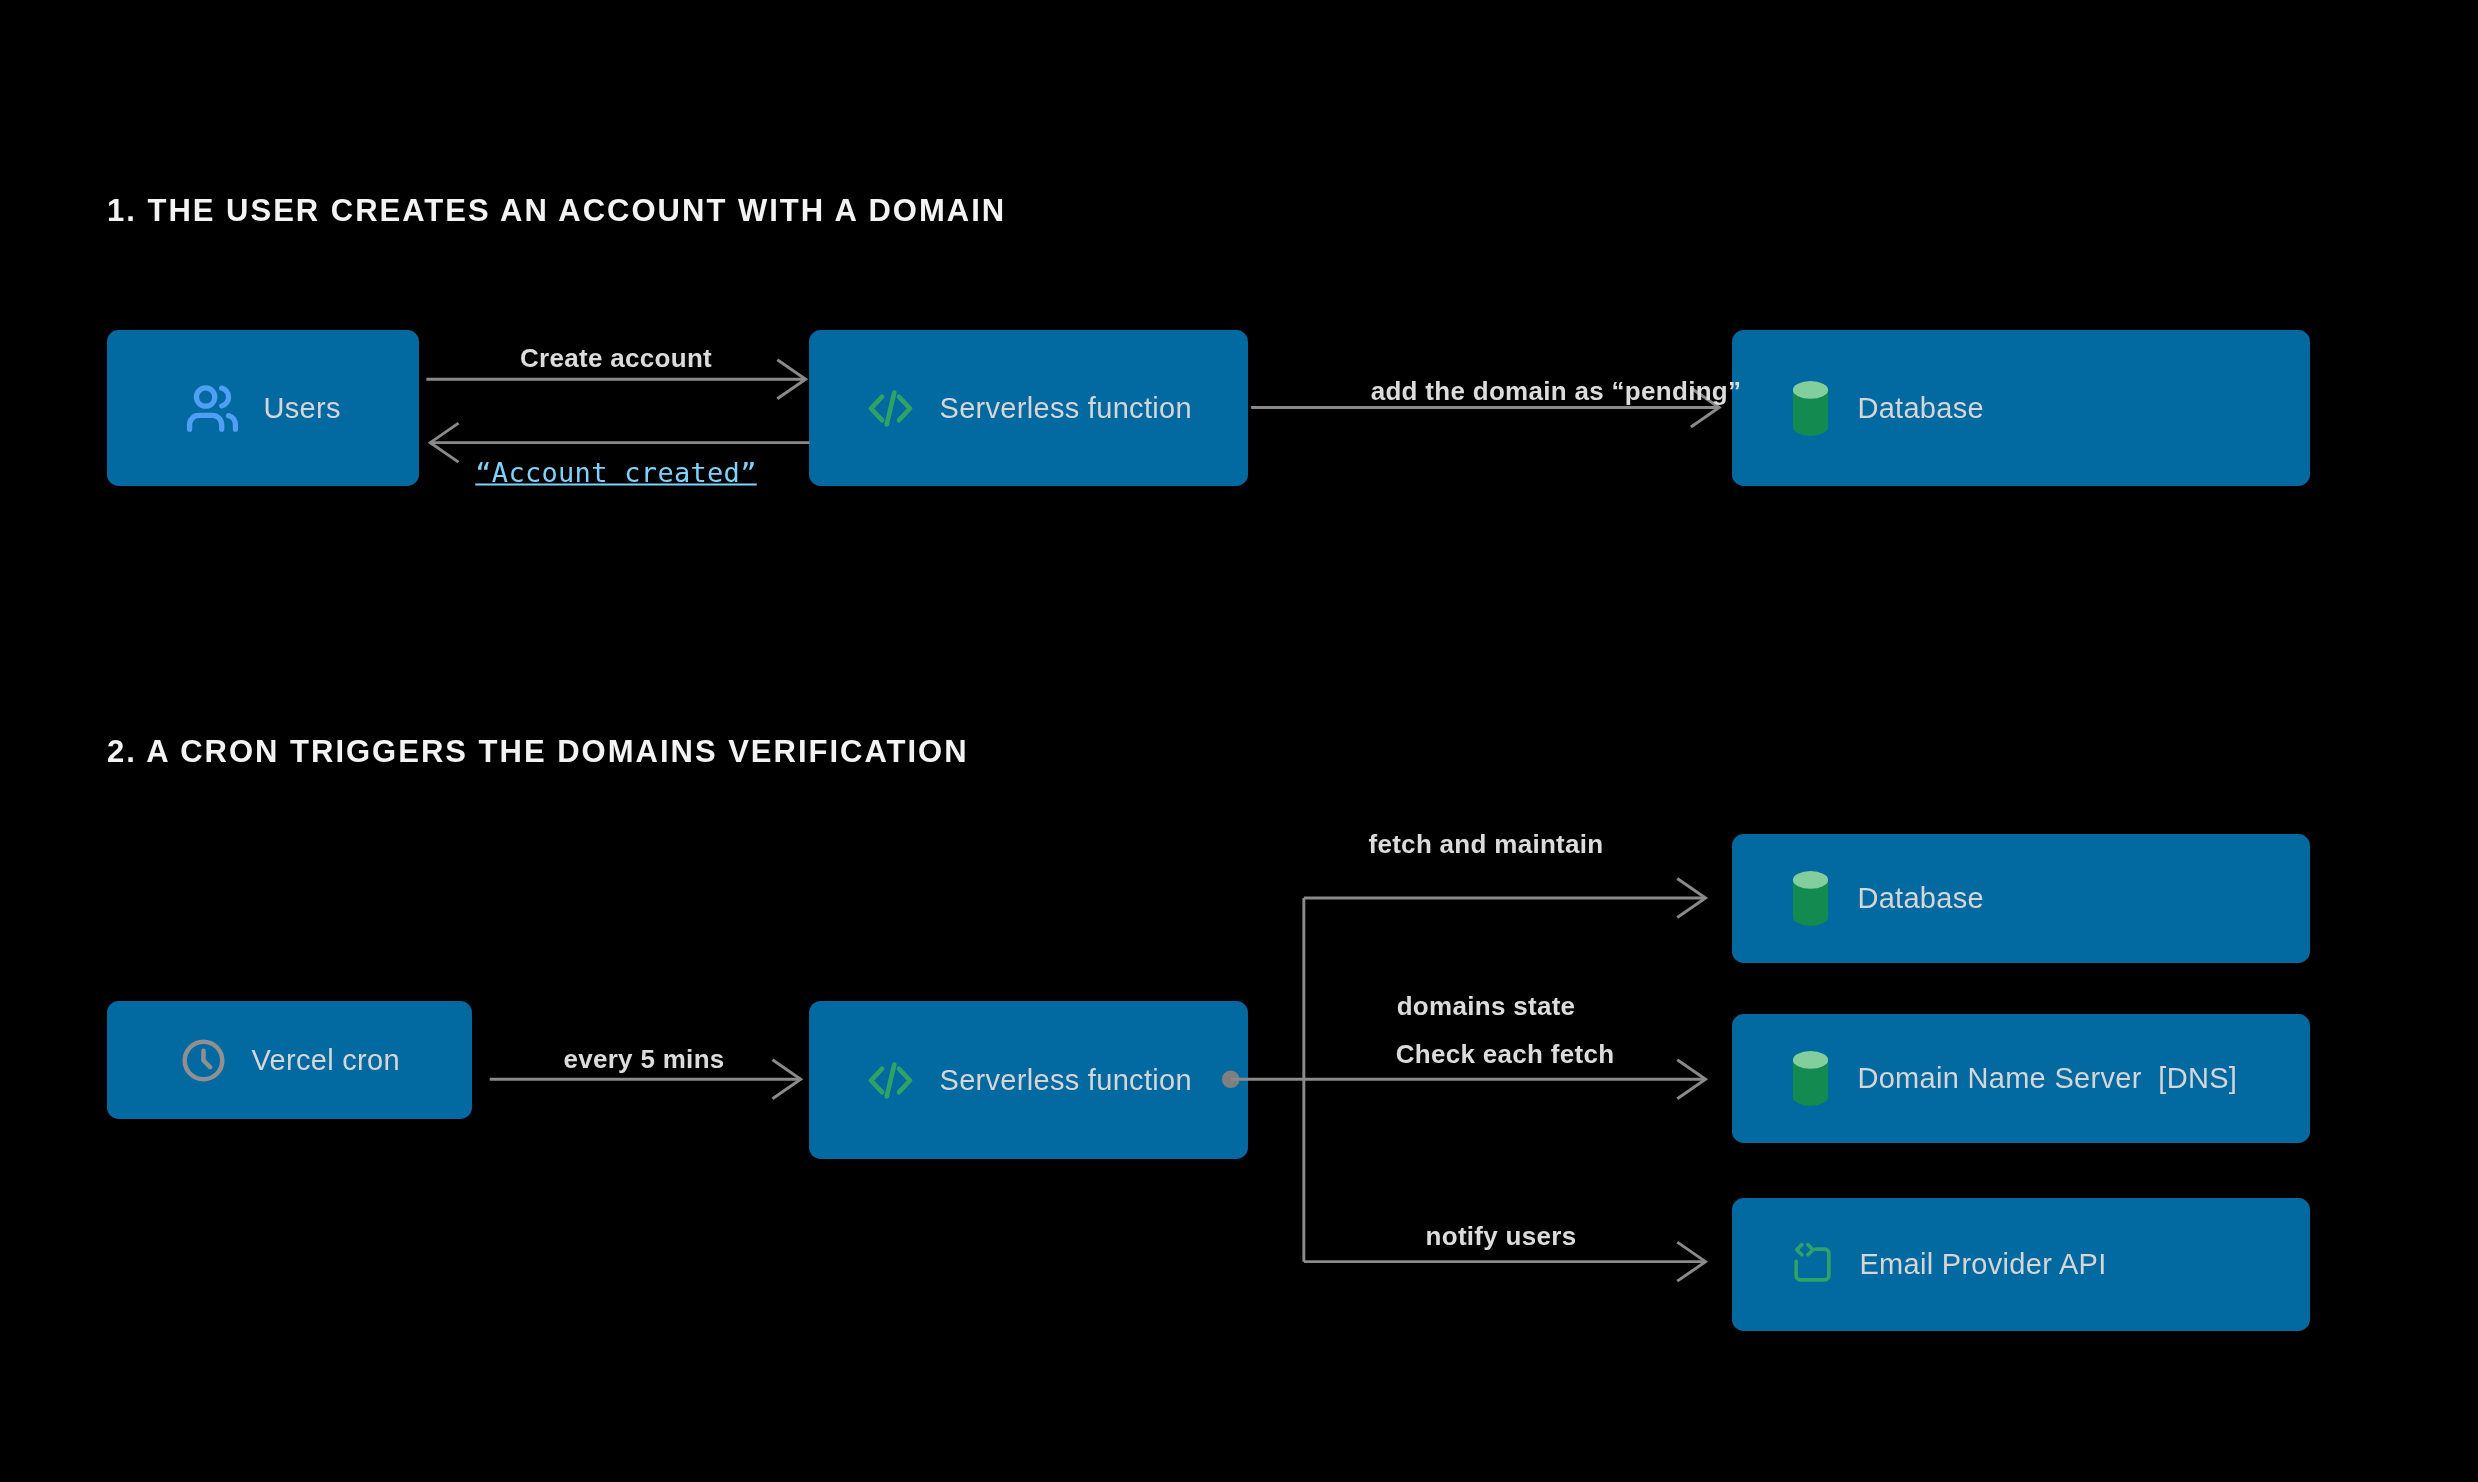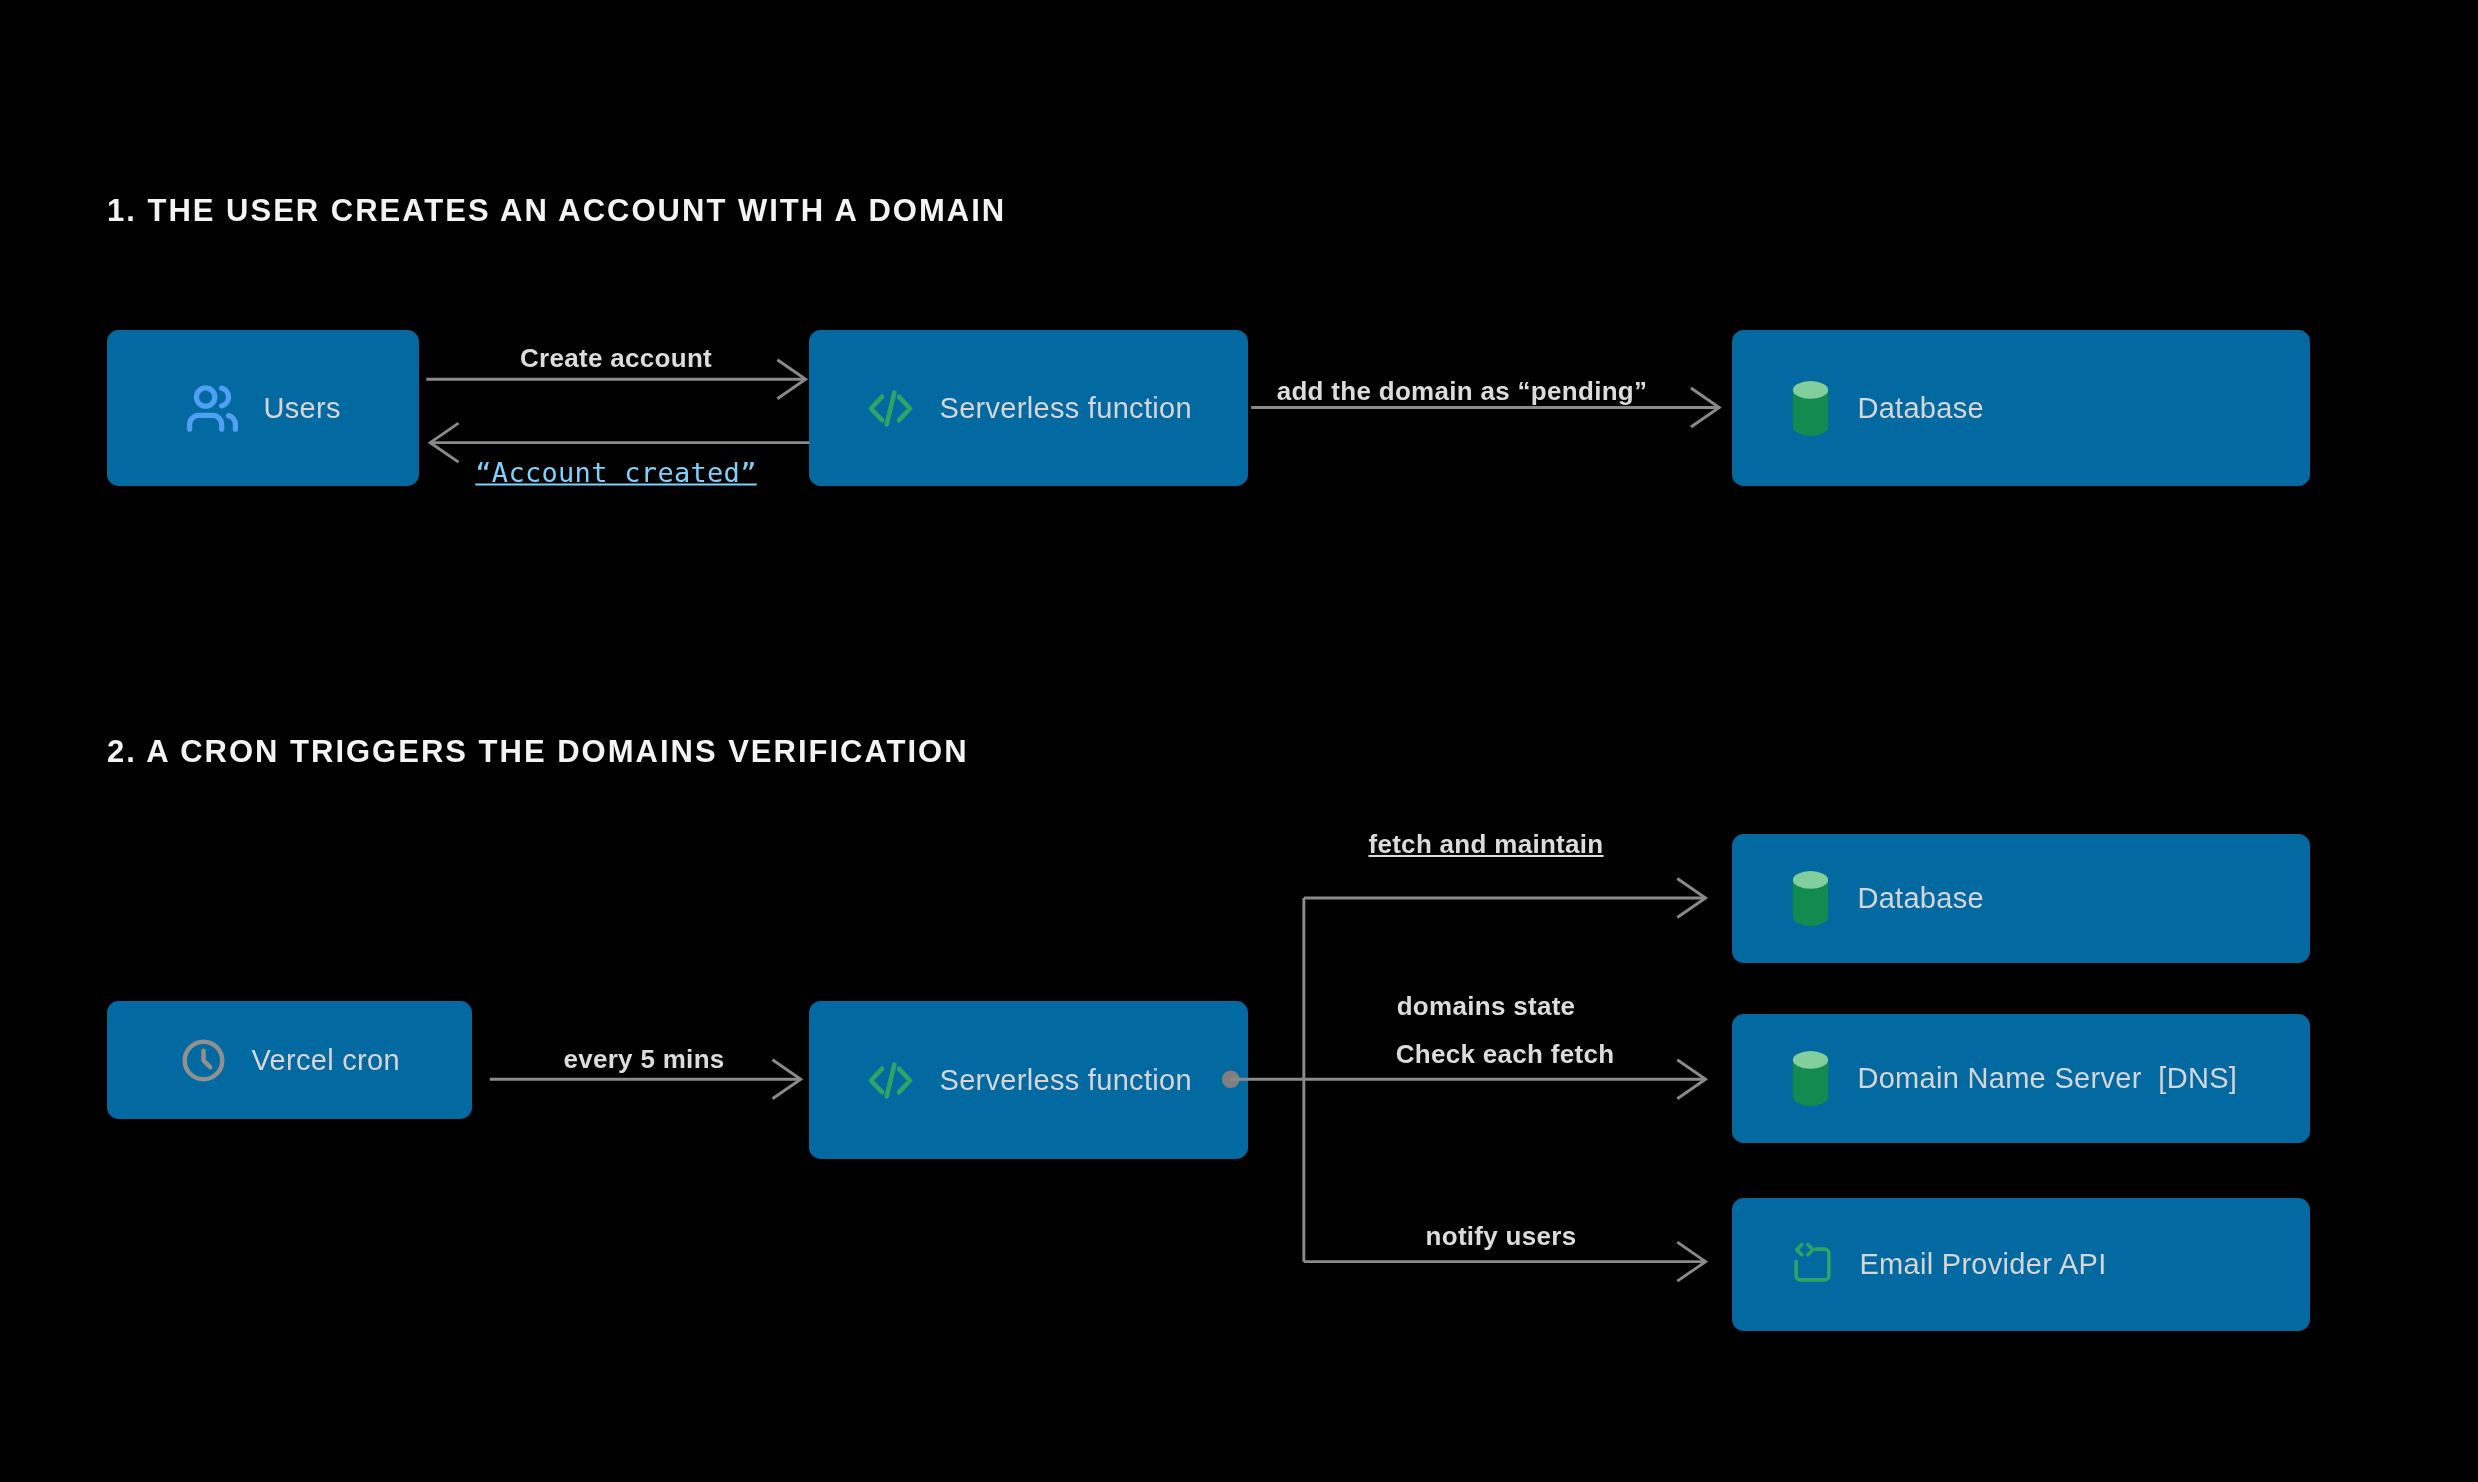--- a/index.html
+++ b/index.html
@@ -188,21 +188,21 @@
       <path d="M28 9 H37 a4 4 0 0 1 4 4 V35 a4 4 0 0 1 -4 4 H13 a4 4 0 0 1 -4 -4 V21"></path>
       <polyline points="14.5 4.5 9.5 9.5 14.5 14.5"></polyline>
       <polyline points="20.5 4.5 25.5 9.5 20.5 14.5"></polyline>
     </svg>
   </span>
   <span class="box-label">Email Provider API</span>
 </div>
 
 <div class="alabel" style="left:616px; top:358px;">Create account</div>
 <div class="alabel mono" style="left:616px; top:472px;">“Account created”</div>
-<div class="alabel" style="left:1462px; top:391px;">add the domain as “pending”</div>
+<div class="alabel" style="left:1556px; top:391px;">add the domain as “pending”</div>
 <div class="alabel" style="left:644px; top:1059px;">every 5 mins</div>
 <div class="alabel twoline" style="left:1486px; top:904px;">
-  <span style="display:block;text-decoration:underline;">fetch and maintain</span>
+  <span style="display:block;">fetch and maintain</span>
   <span style="display:block;margin-top:33px;">domains state</span>
 </div>
 <div class="alabel" style="left:1505px; top:1054px;">Check each fetch</div>
 <div class="alabel" style="left:1501px; top:1236px;">notify users</div>
 
 
 </body></html>

